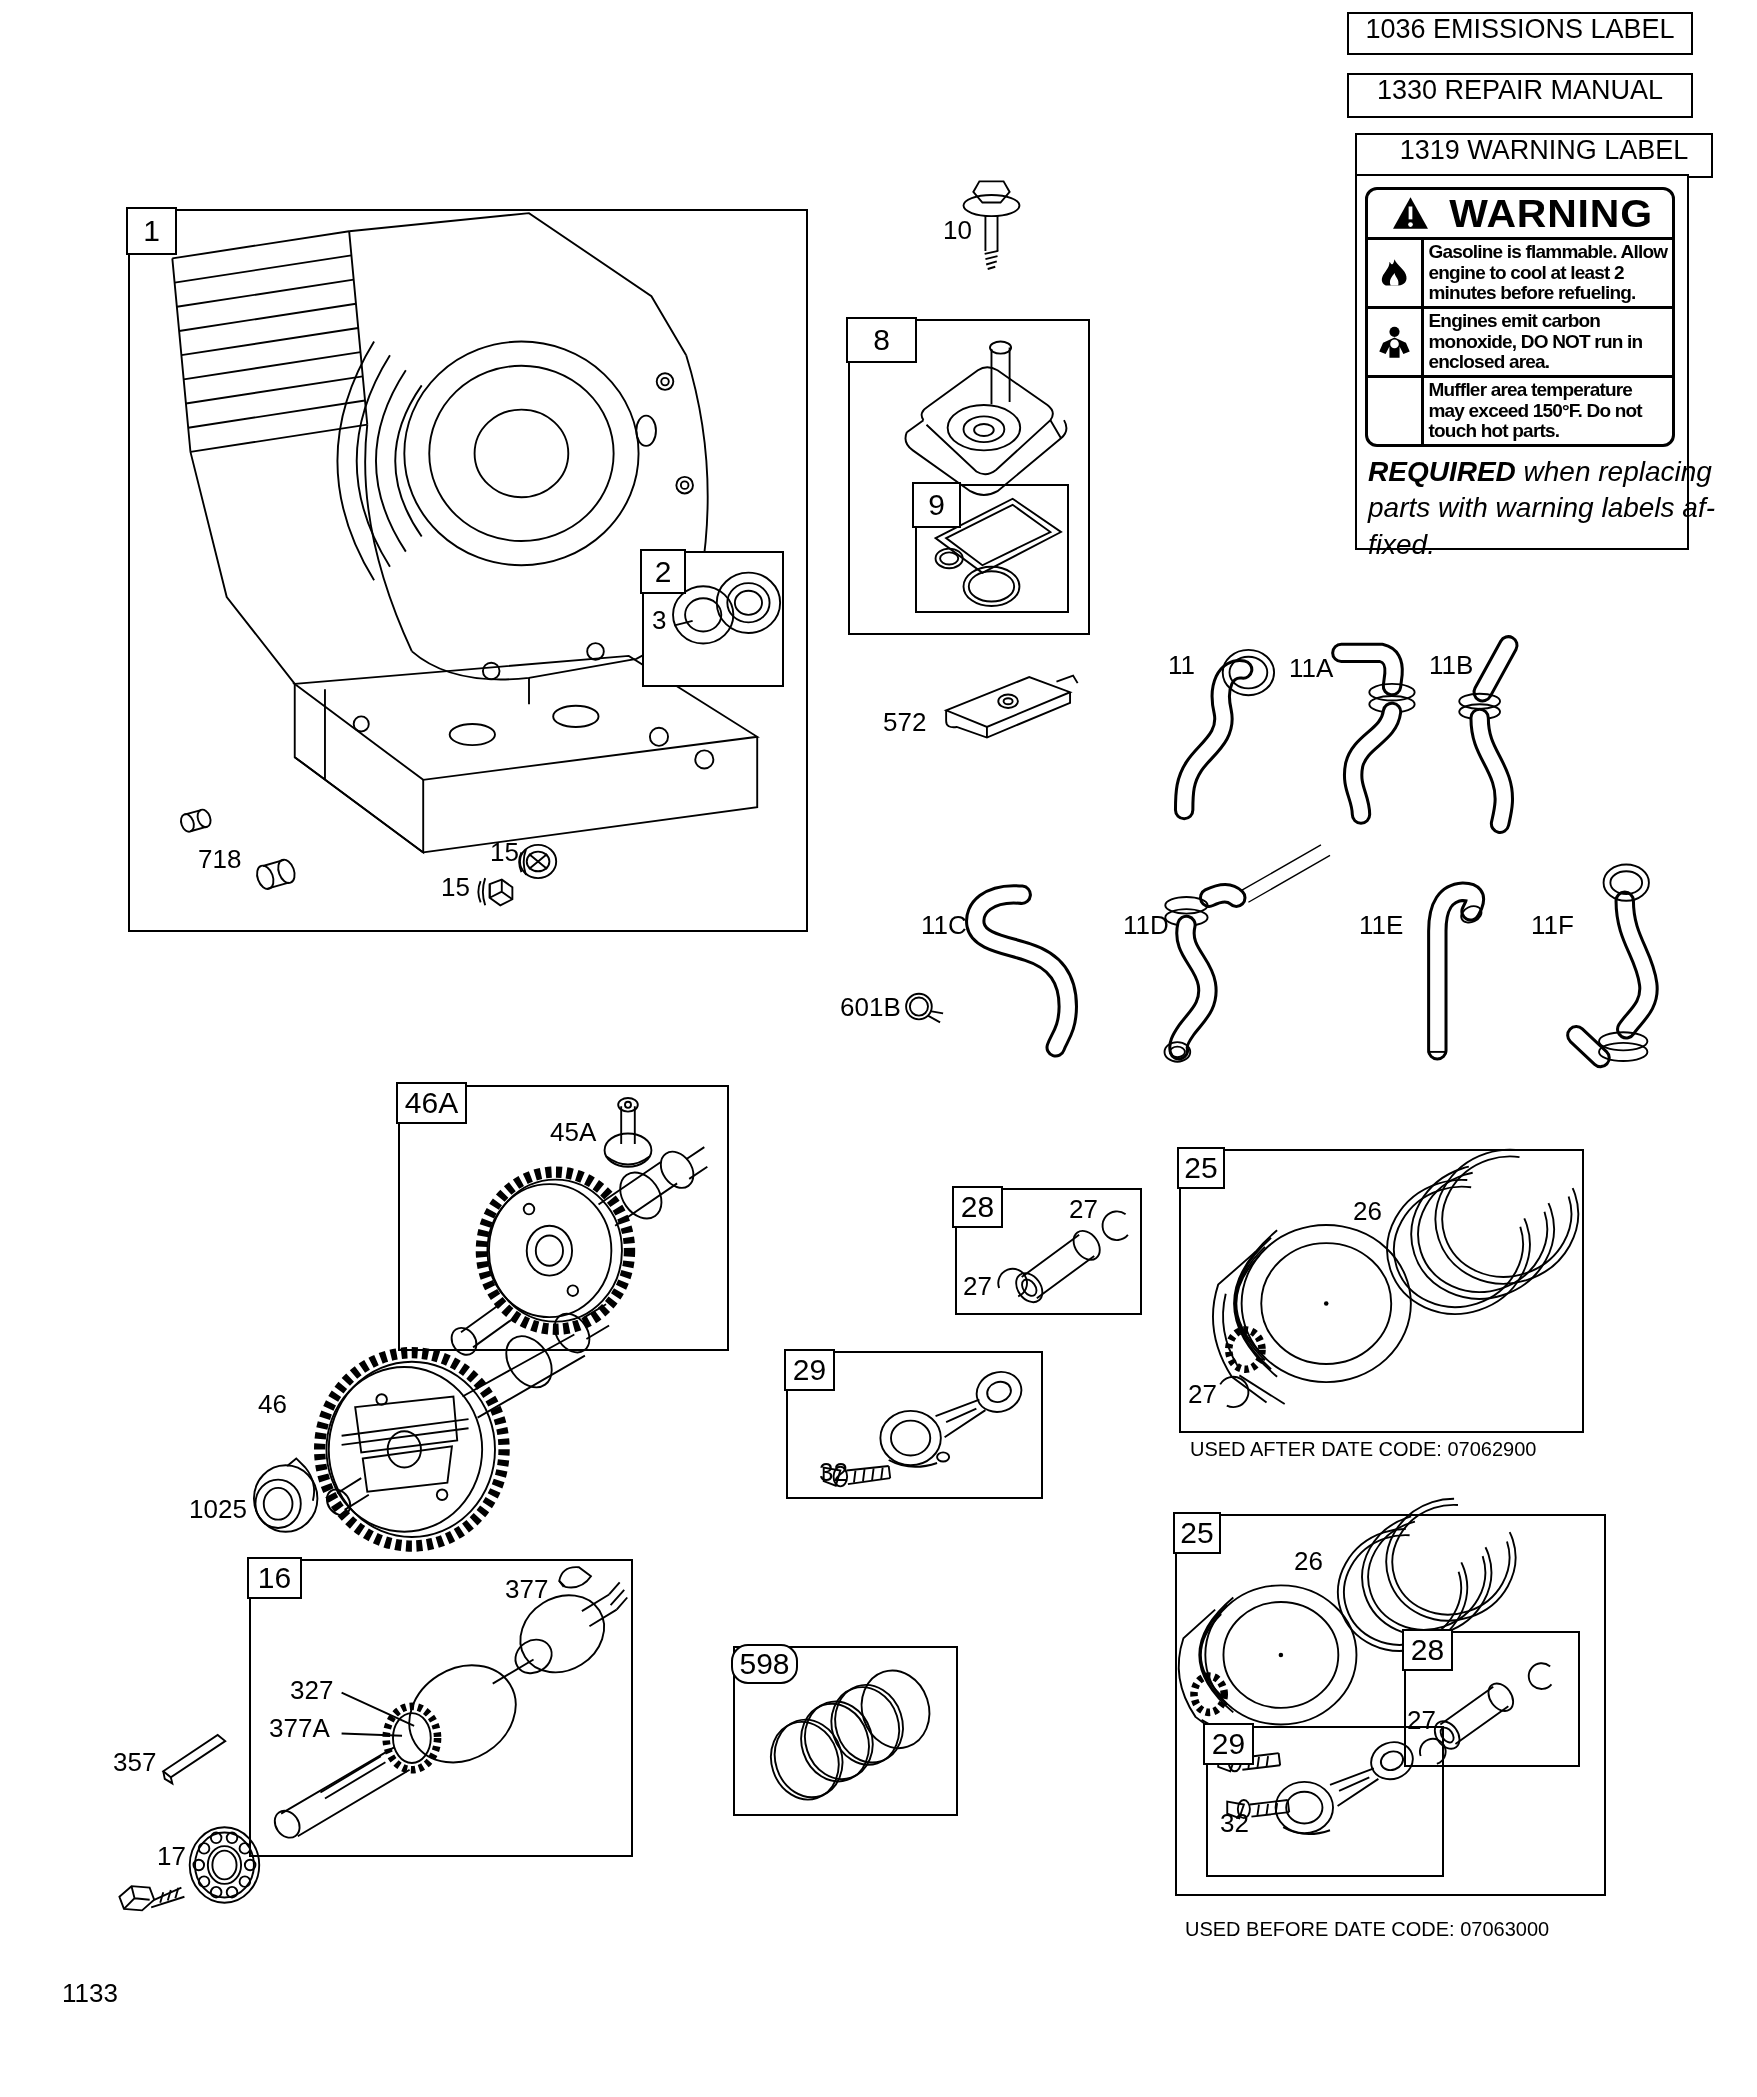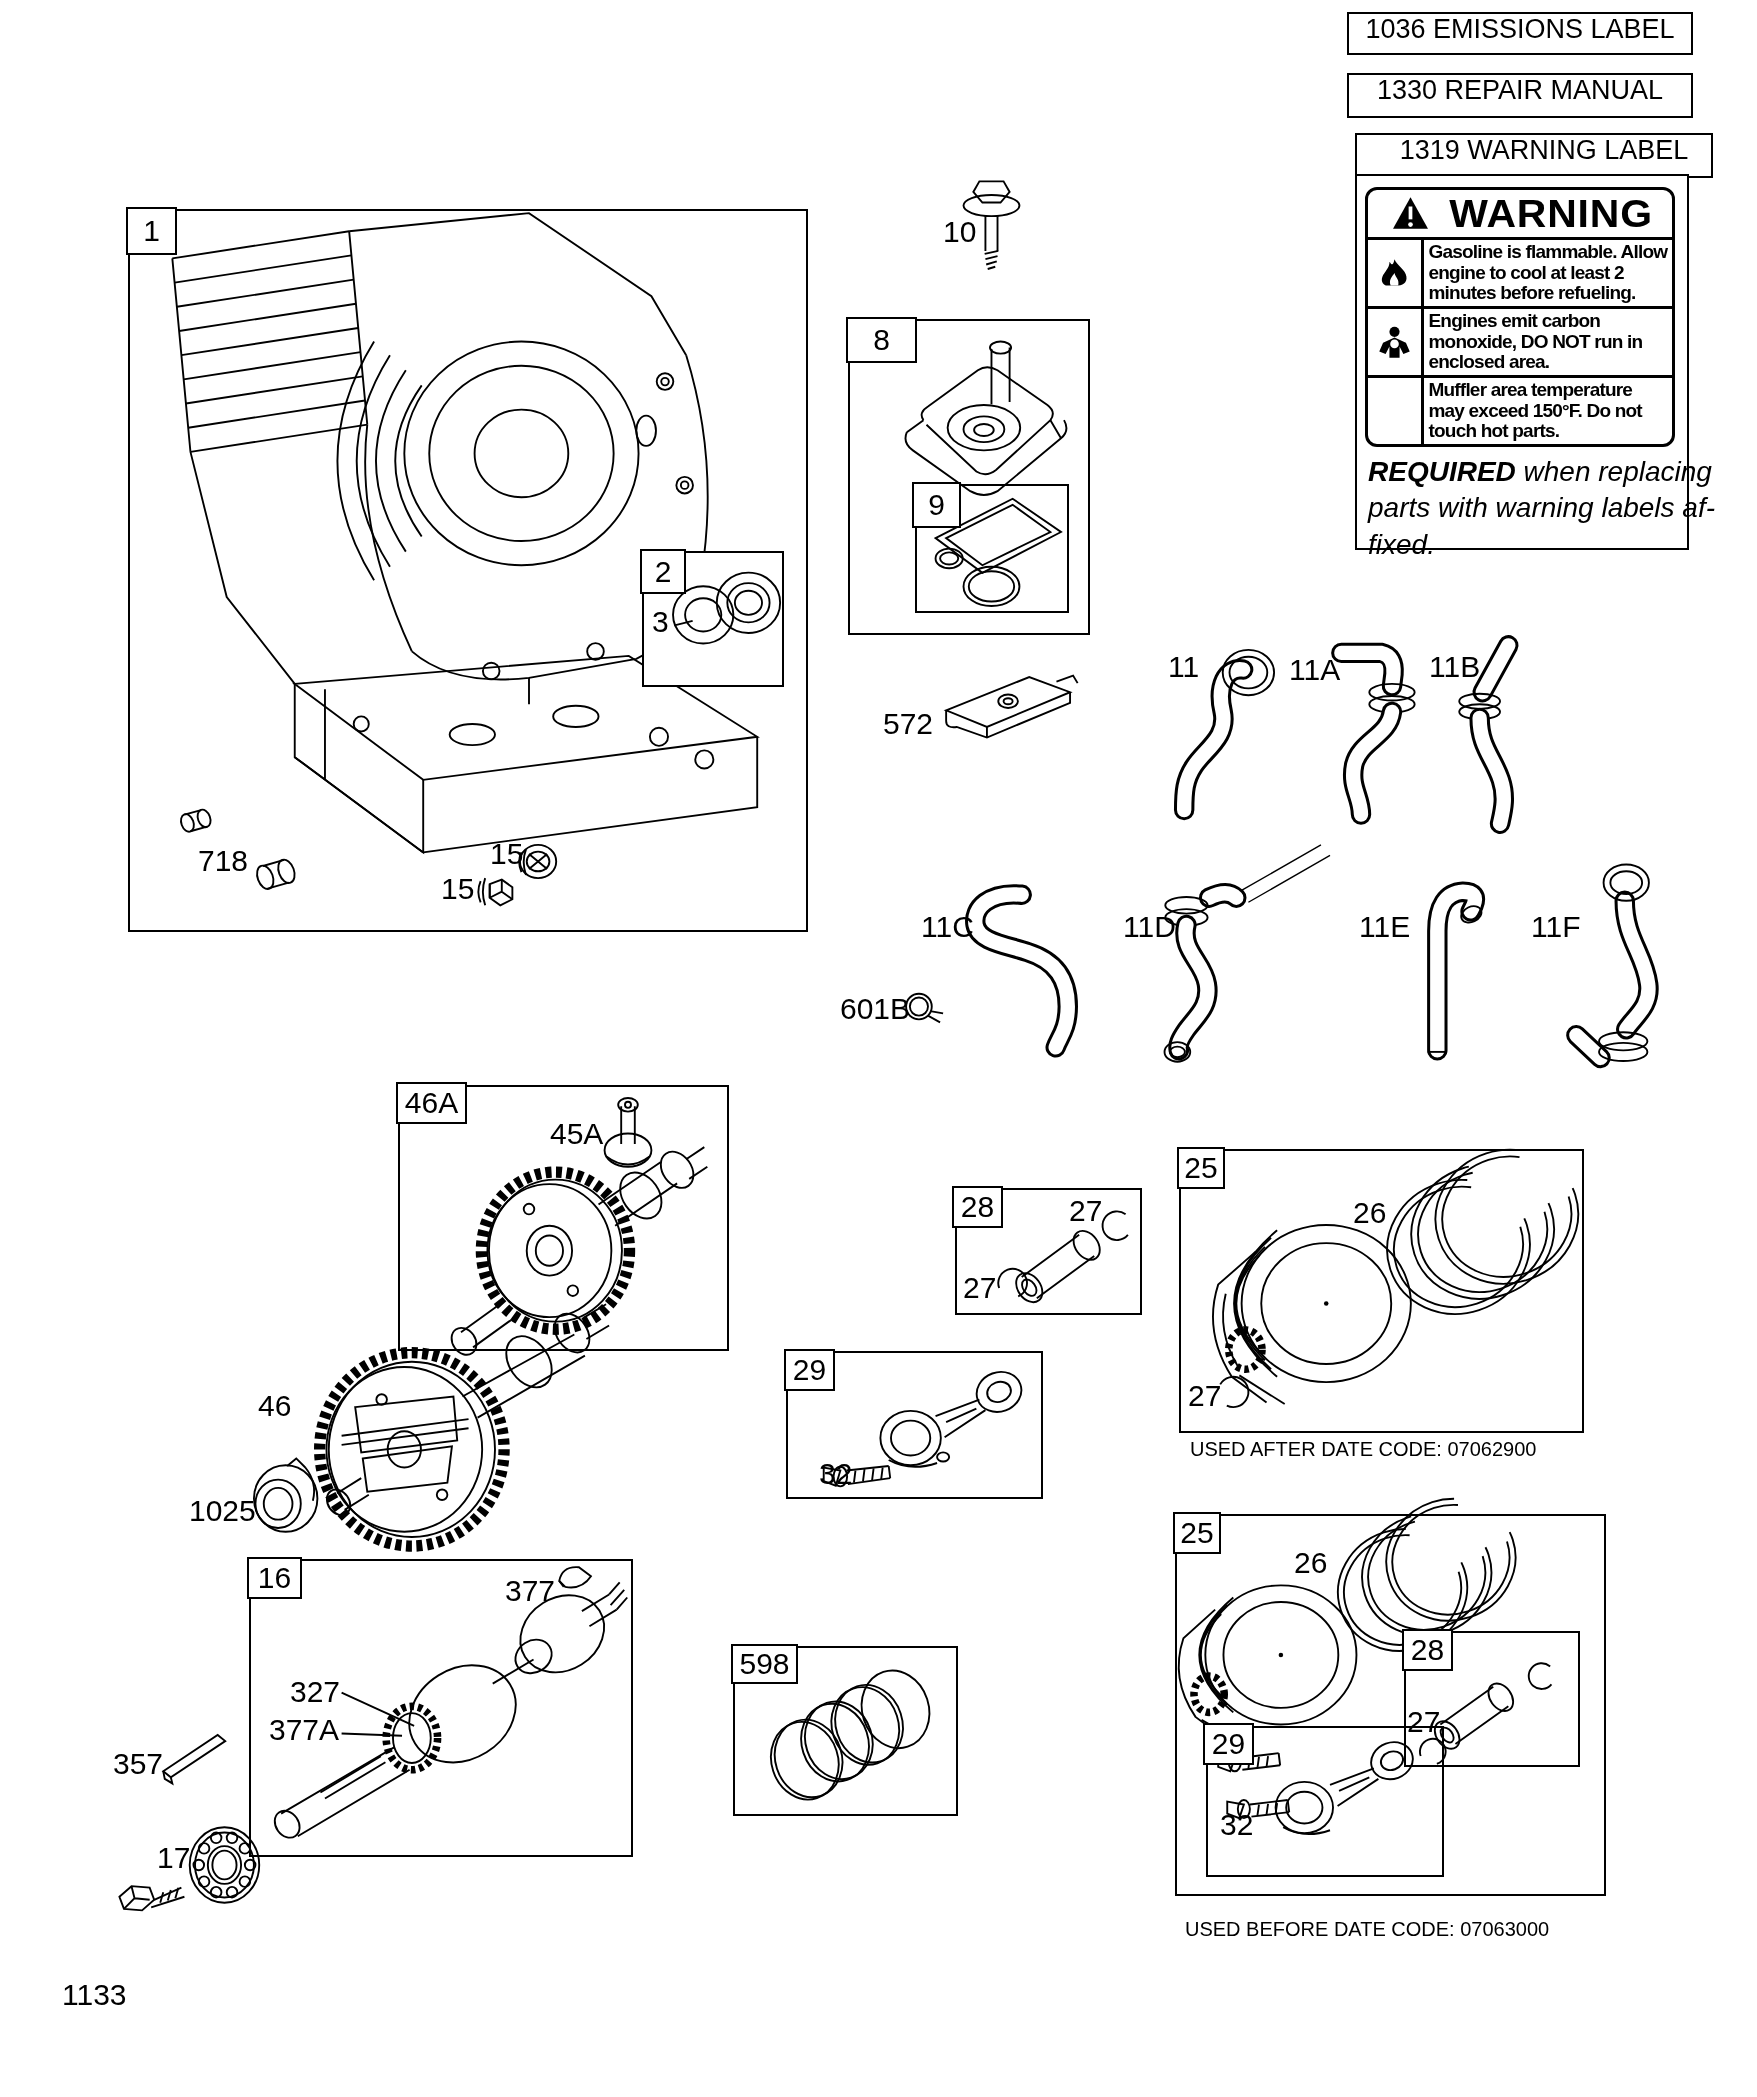--- a/index.html
+++ b/index.html
@@ -10,21 +10,21 @@
   #art .tubo{stroke-width:27;stroke-linecap:round;fill:none;}
   #art .tubi{stroke:#fff;stroke-width:19;stroke-linecap:round;fill:none;}
   #art .teeth{stroke-width:15;stroke-dasharray:8 6;}
   #art .teeth-sm{stroke-width:10;stroke-dasharray:6 5;}
   #art .fb{fill:#000;stroke:none;}
   #art .thin{stroke-width:1.8;}
   .cbox{position:absolute;border:2.3px solid #000;background:transparent;}
   .cbox.white{background:#fff;}
   .tag{position:absolute;border:2.3px solid #000;background:#fff;display:flex;align-items:center;justify-content:center;
        font-size:30px;}
-  .pn{position:absolute;font-size:30px;white-space:nowrap;}
+  .pn{position:absolute;font-size:26px;white-space:nowrap;}
   .refbox{position:absolute;border:2.3px solid #000;display:flex;align-items:flex-start;justify-content:center;
           font-size:27px;white-space:nowrap;background:#fff;}
   .wouter{position:absolute;border:2.3px solid #000;background:#fff;}
   .sticker{position:absolute;border:3px solid #000;border-radius:12px;background:#fff;display:flex;flex-direction:column;overflow:hidden;}
   .wtitle{display:flex;align-items:center;justify-content:center;gap:24px;height:47px;flex:none;}
   .wtitle .wword{font-size:39px;font-weight:bold;letter-spacing:0.8px;transform:scaleX(1.05);}
   .wrow{display:flex;border-top:3px solid #000;flex:1;}
   .wicon{width:53px;flex:none;border-right:3px solid #000;display:flex;align-items:center;justify-content:center;}
   .wtext{flex:1;display:flex;align-items:center;padding:1.5px 4.5px;font-size:19px;font-weight:bold;line-height:1.1;letter-spacing:-0.8px;}
   .reqnote{position:absolute;font-size:28px;font-style:italic;line-height:1.3;white-space:nowrap;}
@@ -495,21 +495,21 @@
   <div class="tag" style="left:396px;top:1082px;width:67px;height:38px;">
       <span>46A</span>
     </div>
 
   <div class="cbox" style="left:249px;top:1559px;width:380px;height:294px;"></div>
   <div class="tag" style="left:247px;top:1557px;width:51px;height:38px;">
       <span>16</span>
     </div>
 
   <div class="cbox" style="left:733px;top:1646px;width:221px;height:166px;"></div>
-  <div class="tag" style="left:731px;top:1644px;width:63px;height:36px;">
+  <div class="tag" style="left:731px;top:1644px;width:63px;height:36px;border-radius:17px;">
       <span>598</span>
     </div>
 
   <div class="cbox" style="left:955px;top:1188px;width:183px;height:123px;"></div>
   <div class="tag" style="left:952px;top:1186px;width:47px;height:38px;">
       <span>28</span>
     </div>
 
   <div class="cbox" style="left:786px;top:1351px;width:253px;height:144px;"></div>
   <div class="tag" style="left:784px;top:1349px;width:47px;height:38px;">

